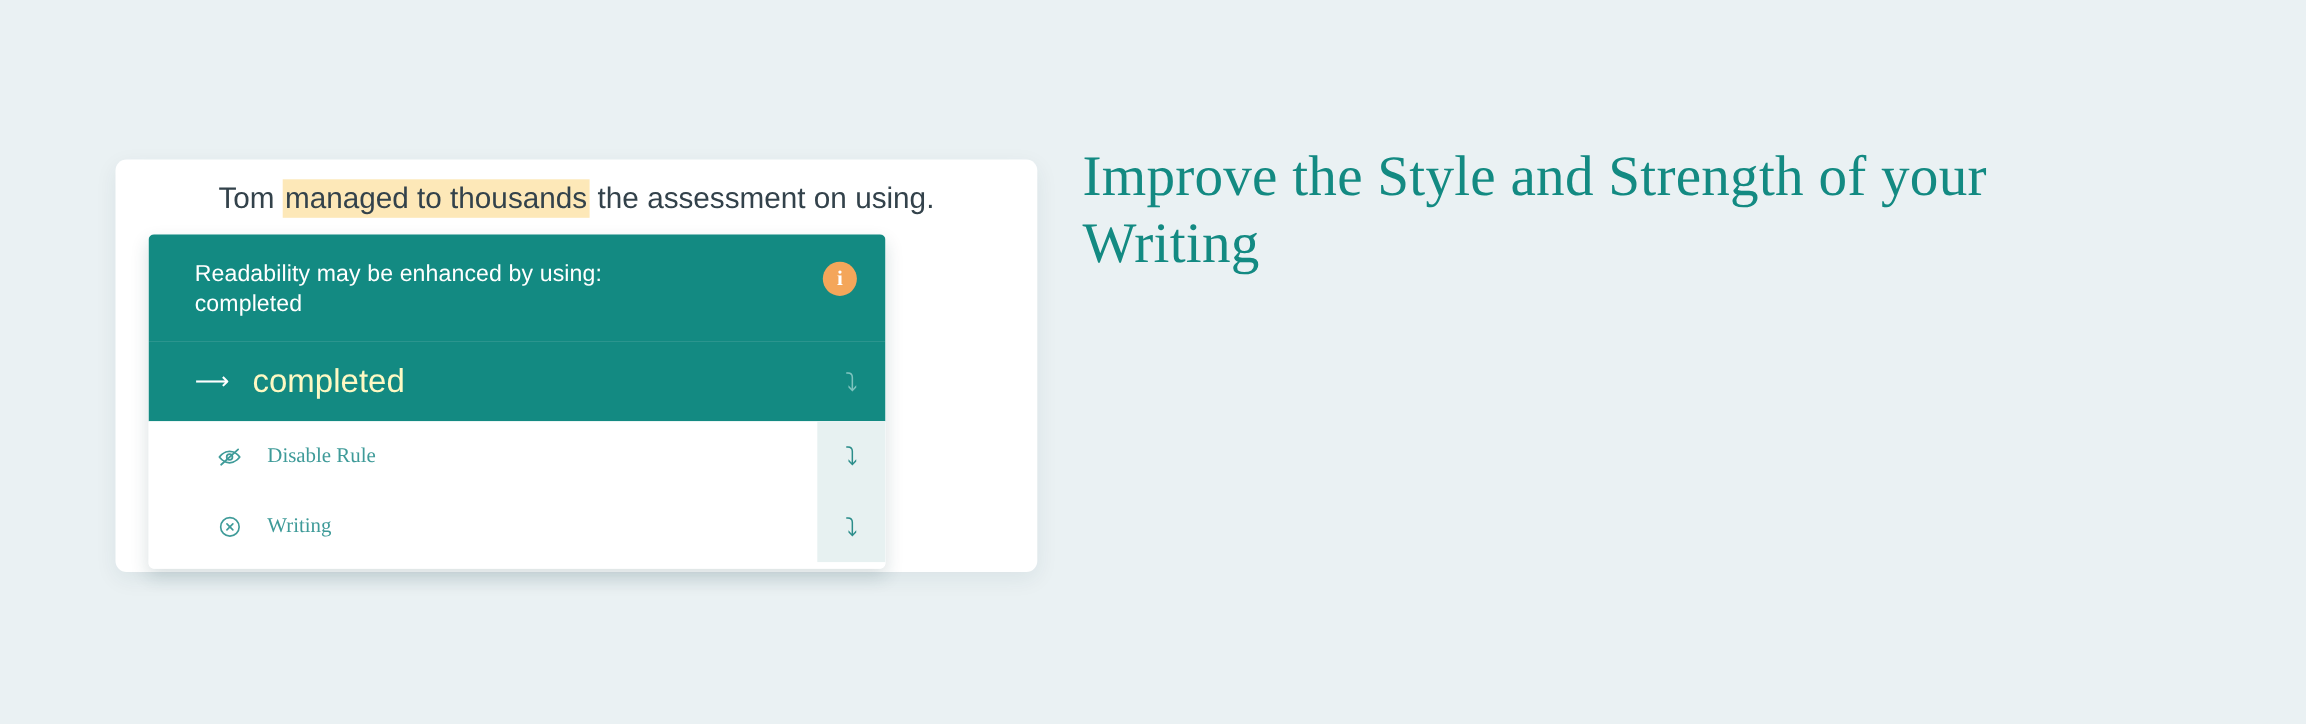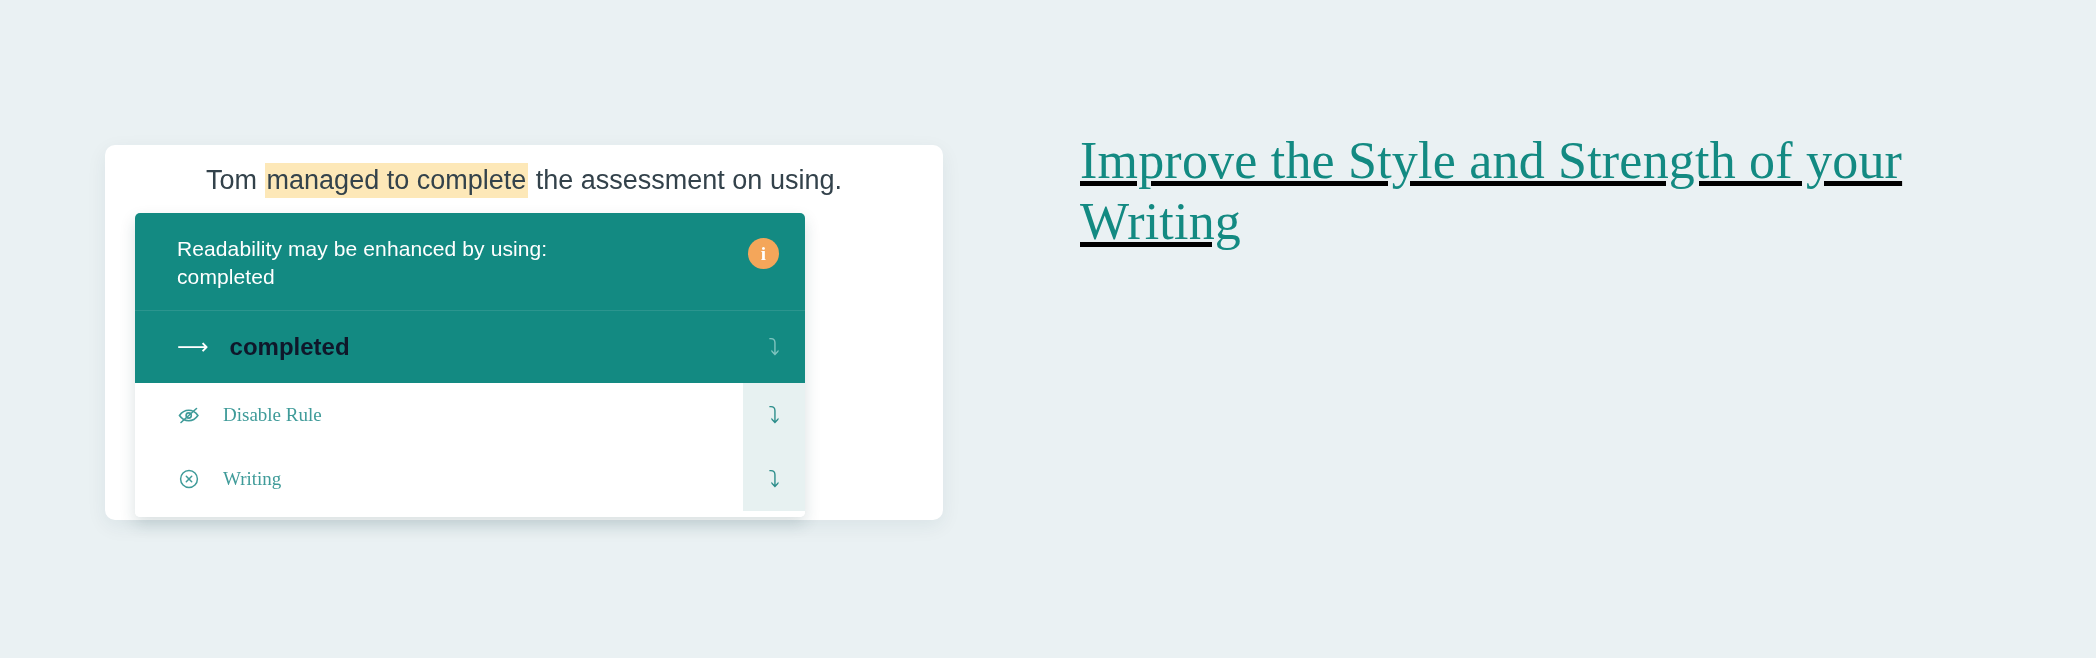--- a/index.html
+++ b/index.html
@@ -104,35 +104,35 @@
   }
   .arrow-long {
     display: inline-block;
     color: #ffffff;
     font-size: 22px;
     margin-right: 22px;
     line-height: 1;
     letter-spacing: -1px;
   }
   .suggestion-text {
-    color: #0f172a;
-    font-size: 24px;
-    font-weight: bold;
+    color: #fef9c3;
+    font-size: 30px;
+    font-weight: normal;
   }
 
   .menu-rows {
     position: relative;
     background: #ffffff;
     padding-bottom: 6px;
   }
   .menu-row {
     height: 64px;
     display: flex;
     align-items: center;
-    padding-left: 42px;
+    padding-left: 62px;
   }
   .menu-icon {
     width: 34px;
     display: flex;
     align-items: center;
     justify-content: flex-start;
     color: #3f9b99;
   }
   .menu-label {
     font-size: 19px;
@@ -163,24 +163,23 @@
     font-size: 23px;
     line-height: 1;
   }
   .enter-glyph.on-teal {
     color: #7fc4bf;
   }
 
   
   .copy {
     position: absolute;
-    left: 1080px;
+    left: 984px;
     top: 130px;
     width: 930px;
-    text-decoration: underline;
   }
   .copy-title {
     font-family: "Liberation Serif", serif;
     font-size: 52px;
     line-height: 1.18;
     color: #138a82;
     font-weight: normal;
     margin: 0;
     letter-spacing: 0.2px;
   }
@@ -194,21 +193,21 @@
   }
 </style>
 </head>
 <body>
 
 <div class="page">
 
   <div class="screenshot-card">
 
     <div class="sample-sentence">
-      <span>Tom </span><span class="hl">managed to complete</span><span> the assessment on using.</span>
+      <span>Tom </span><span class="hl">managed to thousands</span><span> the assessment on using.</span>
     </div>
 
     <div class="popup">
 
       <div class="popup-head">
         <div class="popup-head-title">Readability may be enhanced by using: completed</div>
         <div class="info-badge">
           <span>i</span>
         </div>
       </div>

